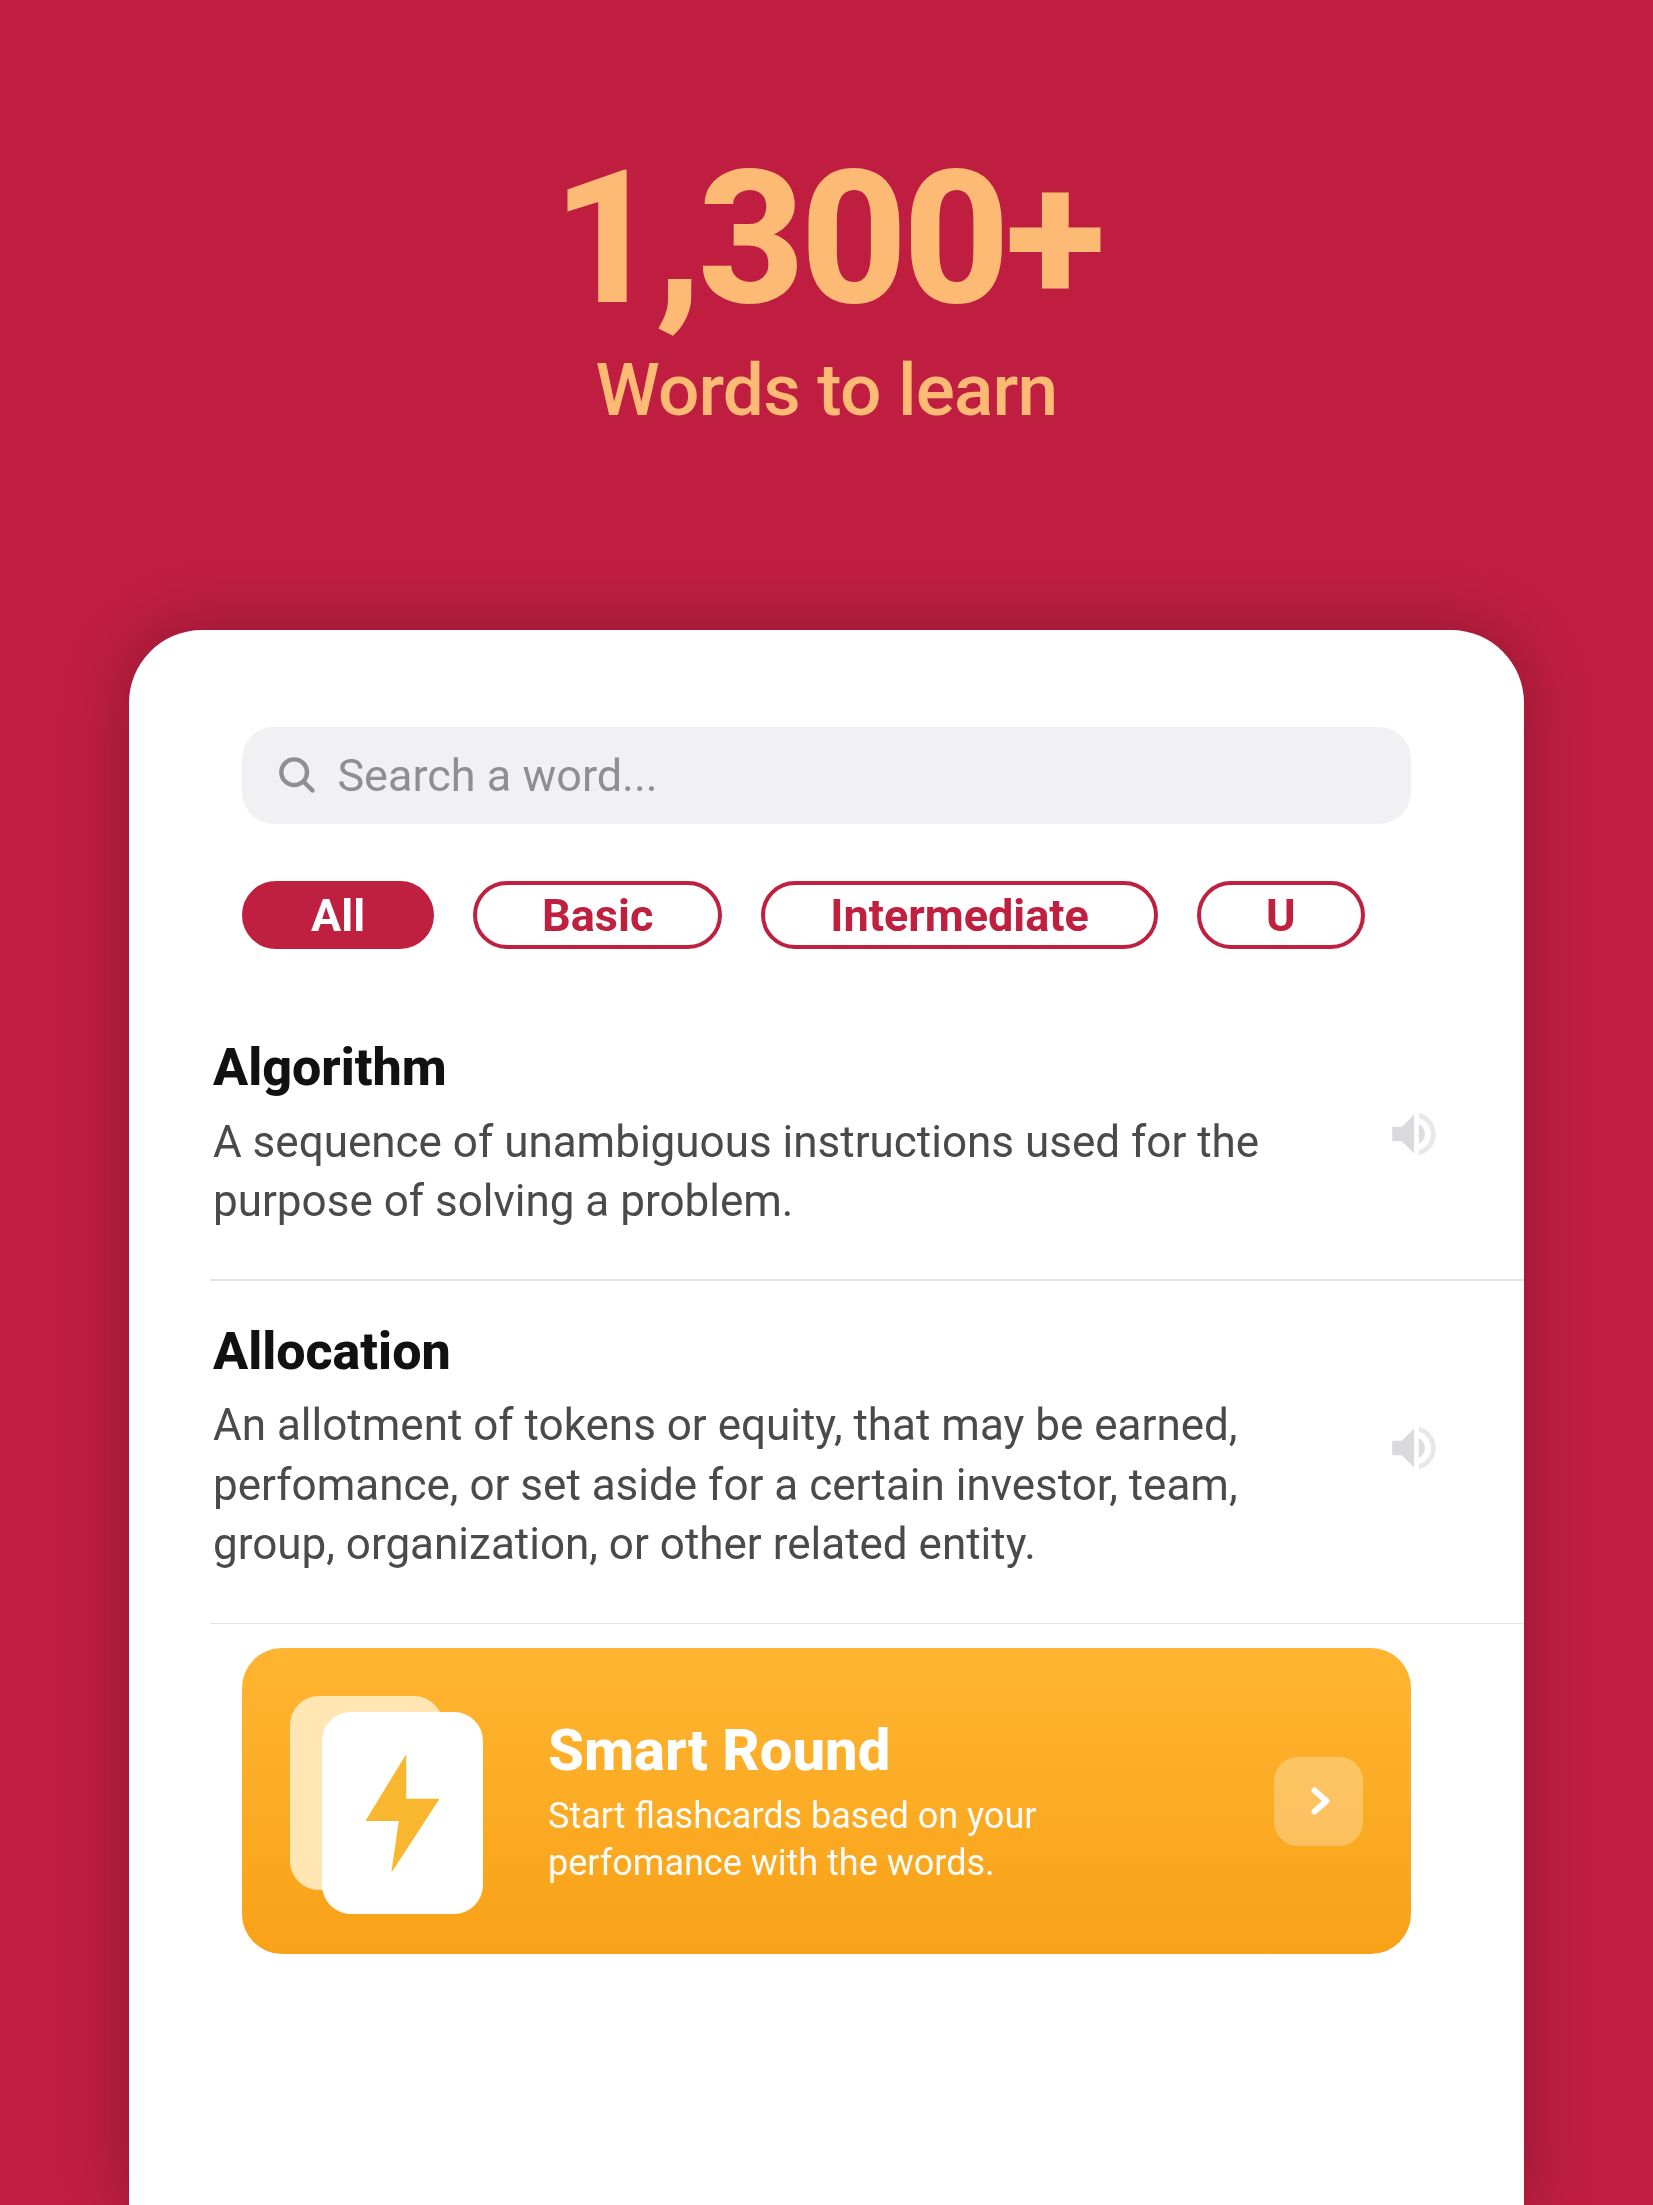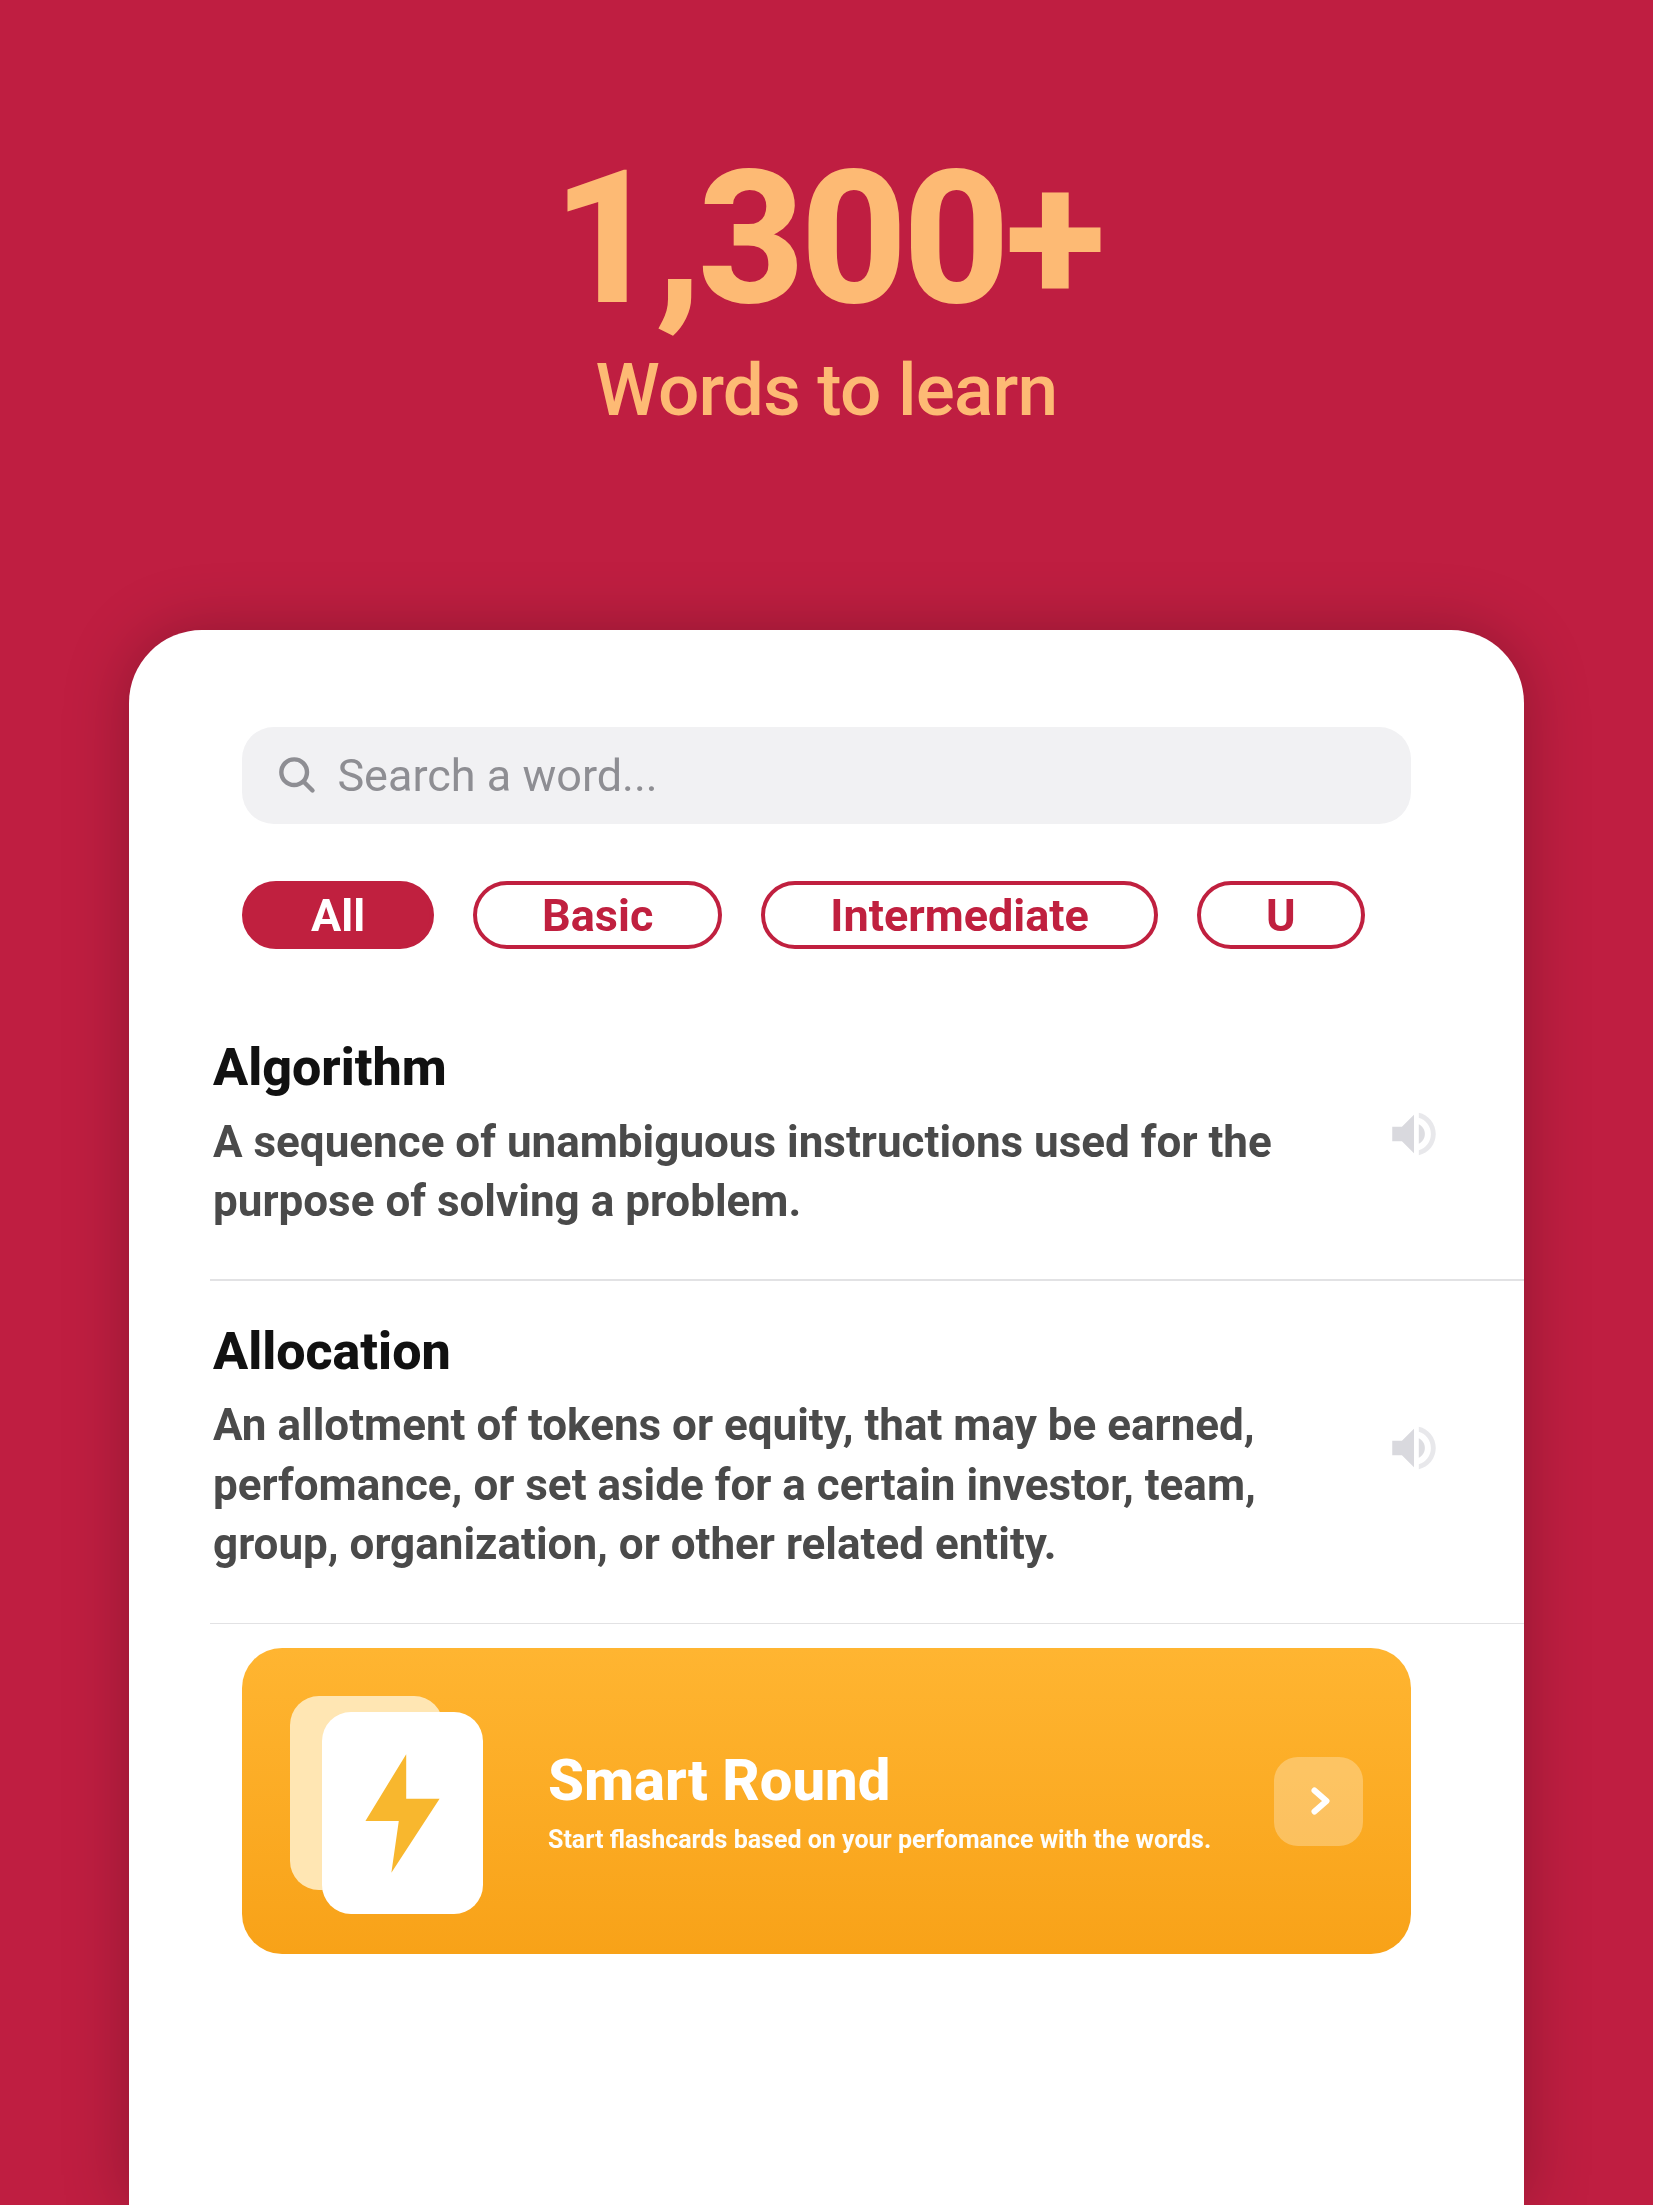--- a/index.html
+++ b/index.html
@@ -111,21 +111,21 @@
   .entry-title {
     font-size: 52px;
     font-weight: 800;
     color: #111;
     margin-bottom: 14.5px;
   }
   .entry-def {
     font-size: 44px;
     line-height: 1.35;
     color: #4a4a4a;
-    font-weight: 700;
+    font-weight: 400;
   }
   .speaker {
     flex-shrink: 0;
     width: 58px;
     height: 58px;
     color: #d9d9de;
     cursor: pointer;
   }
 
   .promo {
@@ -162,22 +162,22 @@
     align-items: center;
     justify-content: center;
   }
   .promo-text { flex: 1; }
   .promo-title {
     font-size: 58px;
     font-weight: 800;
     margin-bottom: 9.7px;
   }
   .promo-sub {
-    font-size: 25px;
-    font-weight: 700;
+    font-size: 36px;
+    font-weight: 400;
     line-height: 1.3;
     opacity: 0.98;
   }
   .promo-arrow {
     width: 89px;
     height: 89px;
     border-radius: 24px;
     background: rgba(255,255,255,0.28);
     display: flex;
     align-items: center;

